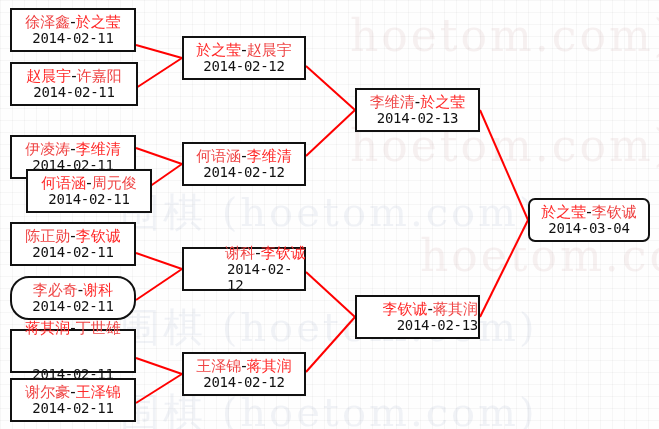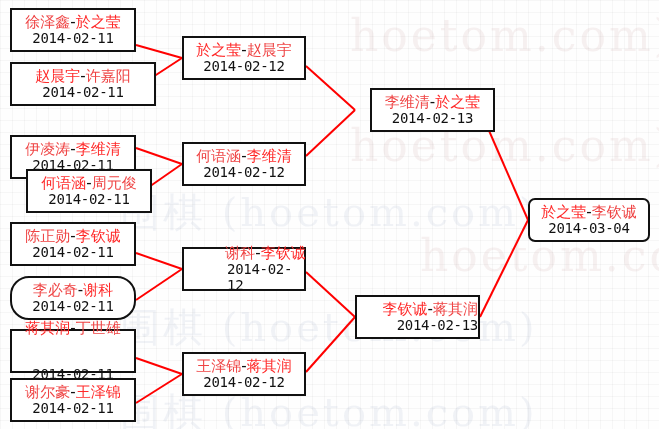--- a/index.html
+++ b/index.html
@@ -111,21 +111,21 @@
       <line x1="306" y1="372" x2="355" y2="317" stroke="#ff0000" stroke-width="2"></line>
       <line x1="480" y1="110" x2="528" y2="220" stroke="#ff0000" stroke-width="2"></line>
       <line x1="480" y1="317" x2="528" y2="220" stroke="#ff0000" stroke-width="2"></line>
     </svg>
 
   <div id="boxes-layer">
       <div class="match-box" style="left: 10px; top: 8px; width: 126px; height: 44px;">
         <div class="match-players"><span class="p-lose">徐泽鑫</span><span class="p-dash">-</span><span class="p-win">於之莹</span></div>
         <div class="match-date">2014-02-11</div>
       </div>
-      <div class="match-box" style="left: 10px; top: 62px; width: 146px; height: 44px;">
+      <div class="match-box" style="left: 10px; top: 62px; width: 128px; height: 44px;">
         <div class="match-players"><span class="p-win">赵晨宇</span><span class="p-dash">-</span><span class="p-lose">许嘉阳</span></div>
         <div class="match-date">2014-02-11</div>
       </div>
       <div class="match-box" style="left: 10px; top: 115px; width: 126px; height: 44px; margin-top: 20px;">
         <div class="match-players"><span class="p-lose">伊凌涛</span><span class="p-dash">-</span><span class="p-win">李维清</span></div>
         <div class="match-date">2014-02-11</div>
       </div>
       <div class="match-box" style="left: 26px; top: 169px; width: 126px; height: 44px;">
         <div class="match-players"><span class="p-win">何语涵</span><span class="p-dash">-</span><span class="p-lose">周元俊</span></div>
         <div class="match-date">2014-02-11</div>
@@ -155,21 +155,21 @@
         <div class="match-date">2014-02-12</div>
       </div>
       <div class="match-box" style="left: 182px; top: 247px; width: 124px; height: 44px; padding-left: 43px;">
         <div class="match-players"><span class="p-lose">谢科</span><span class="p-dash">-</span><span class="p-win">李钦诚</span></div>
         <div class="match-date">2014-02-12</div>
       </div>
       <div class="match-box" style="left: 182px; top: 352px; width: 124px; height: 44px;">
         <div class="match-players"><span class="p-lose">王泽锦</span><span class="p-dash">-</span><span class="p-win">蒋其润</span></div>
         <div class="match-date">2014-02-12</div>
       </div>
-      <div class="match-box" style="left: 370px; top: 88px; width: 125px; height: 44px;">
+      <div class="match-box" style="left: 355px; top: 88px; width: 125px; height: 44px;">
         <div class="match-players"><span class="p-lose">李维清</span><span class="p-dash">-</span><span class="p-win">於之莹</span></div>
         <div class="match-date">2014-02-13</div>
       </div>
       <div class="match-box" style="left: 355px; top: 295px; width: 125px; height: 44px; align-items: flex-end;">
         <div class="match-players"><span class="p-win">李钦诚</span><span class="p-dash">-</span><span class="p-lose">蒋其润</span></div>
         <div class="match-date">2014-02-13</div>
       </div>
       <div class="match-box" style="left: 528px; top: 198px; width: 122px; height: 44px; border-radius: 7px;">
         <div class="match-players"><span class="p-win">於之莹</span><span class="p-dash">-</span><span class="p-lose">李钦诚</span></div>
         <div class="match-date">2014-03-04</div>

